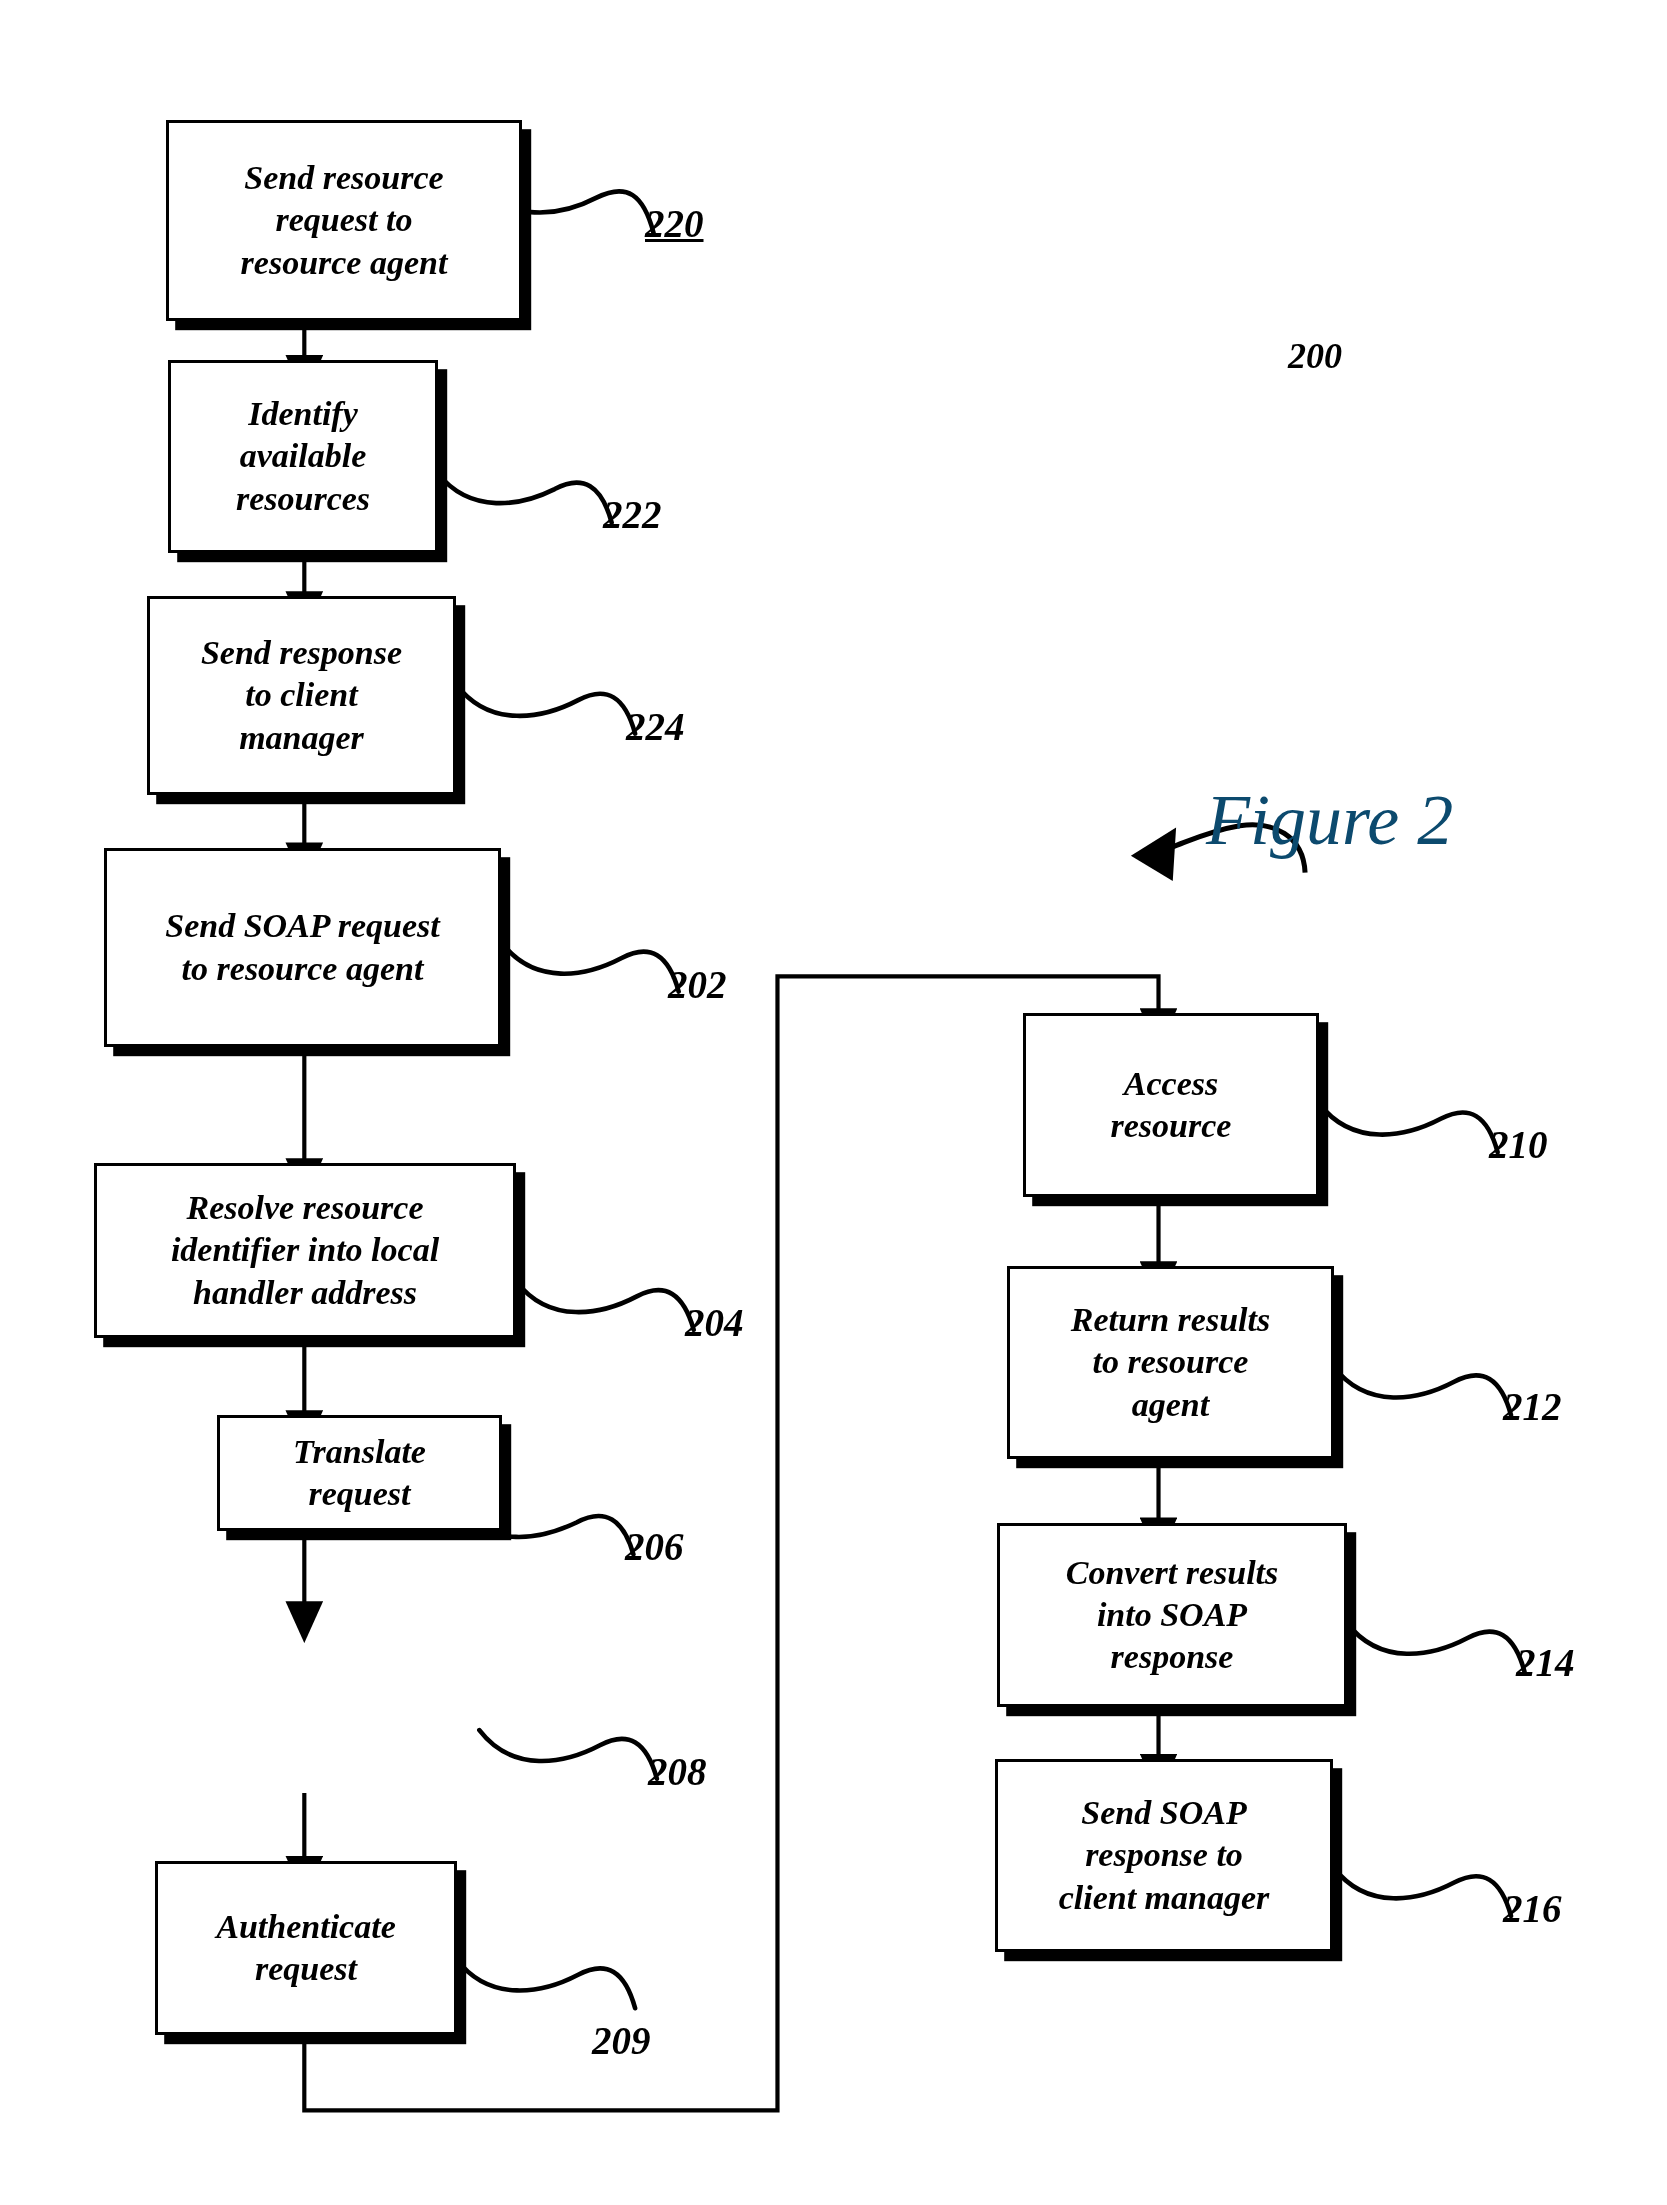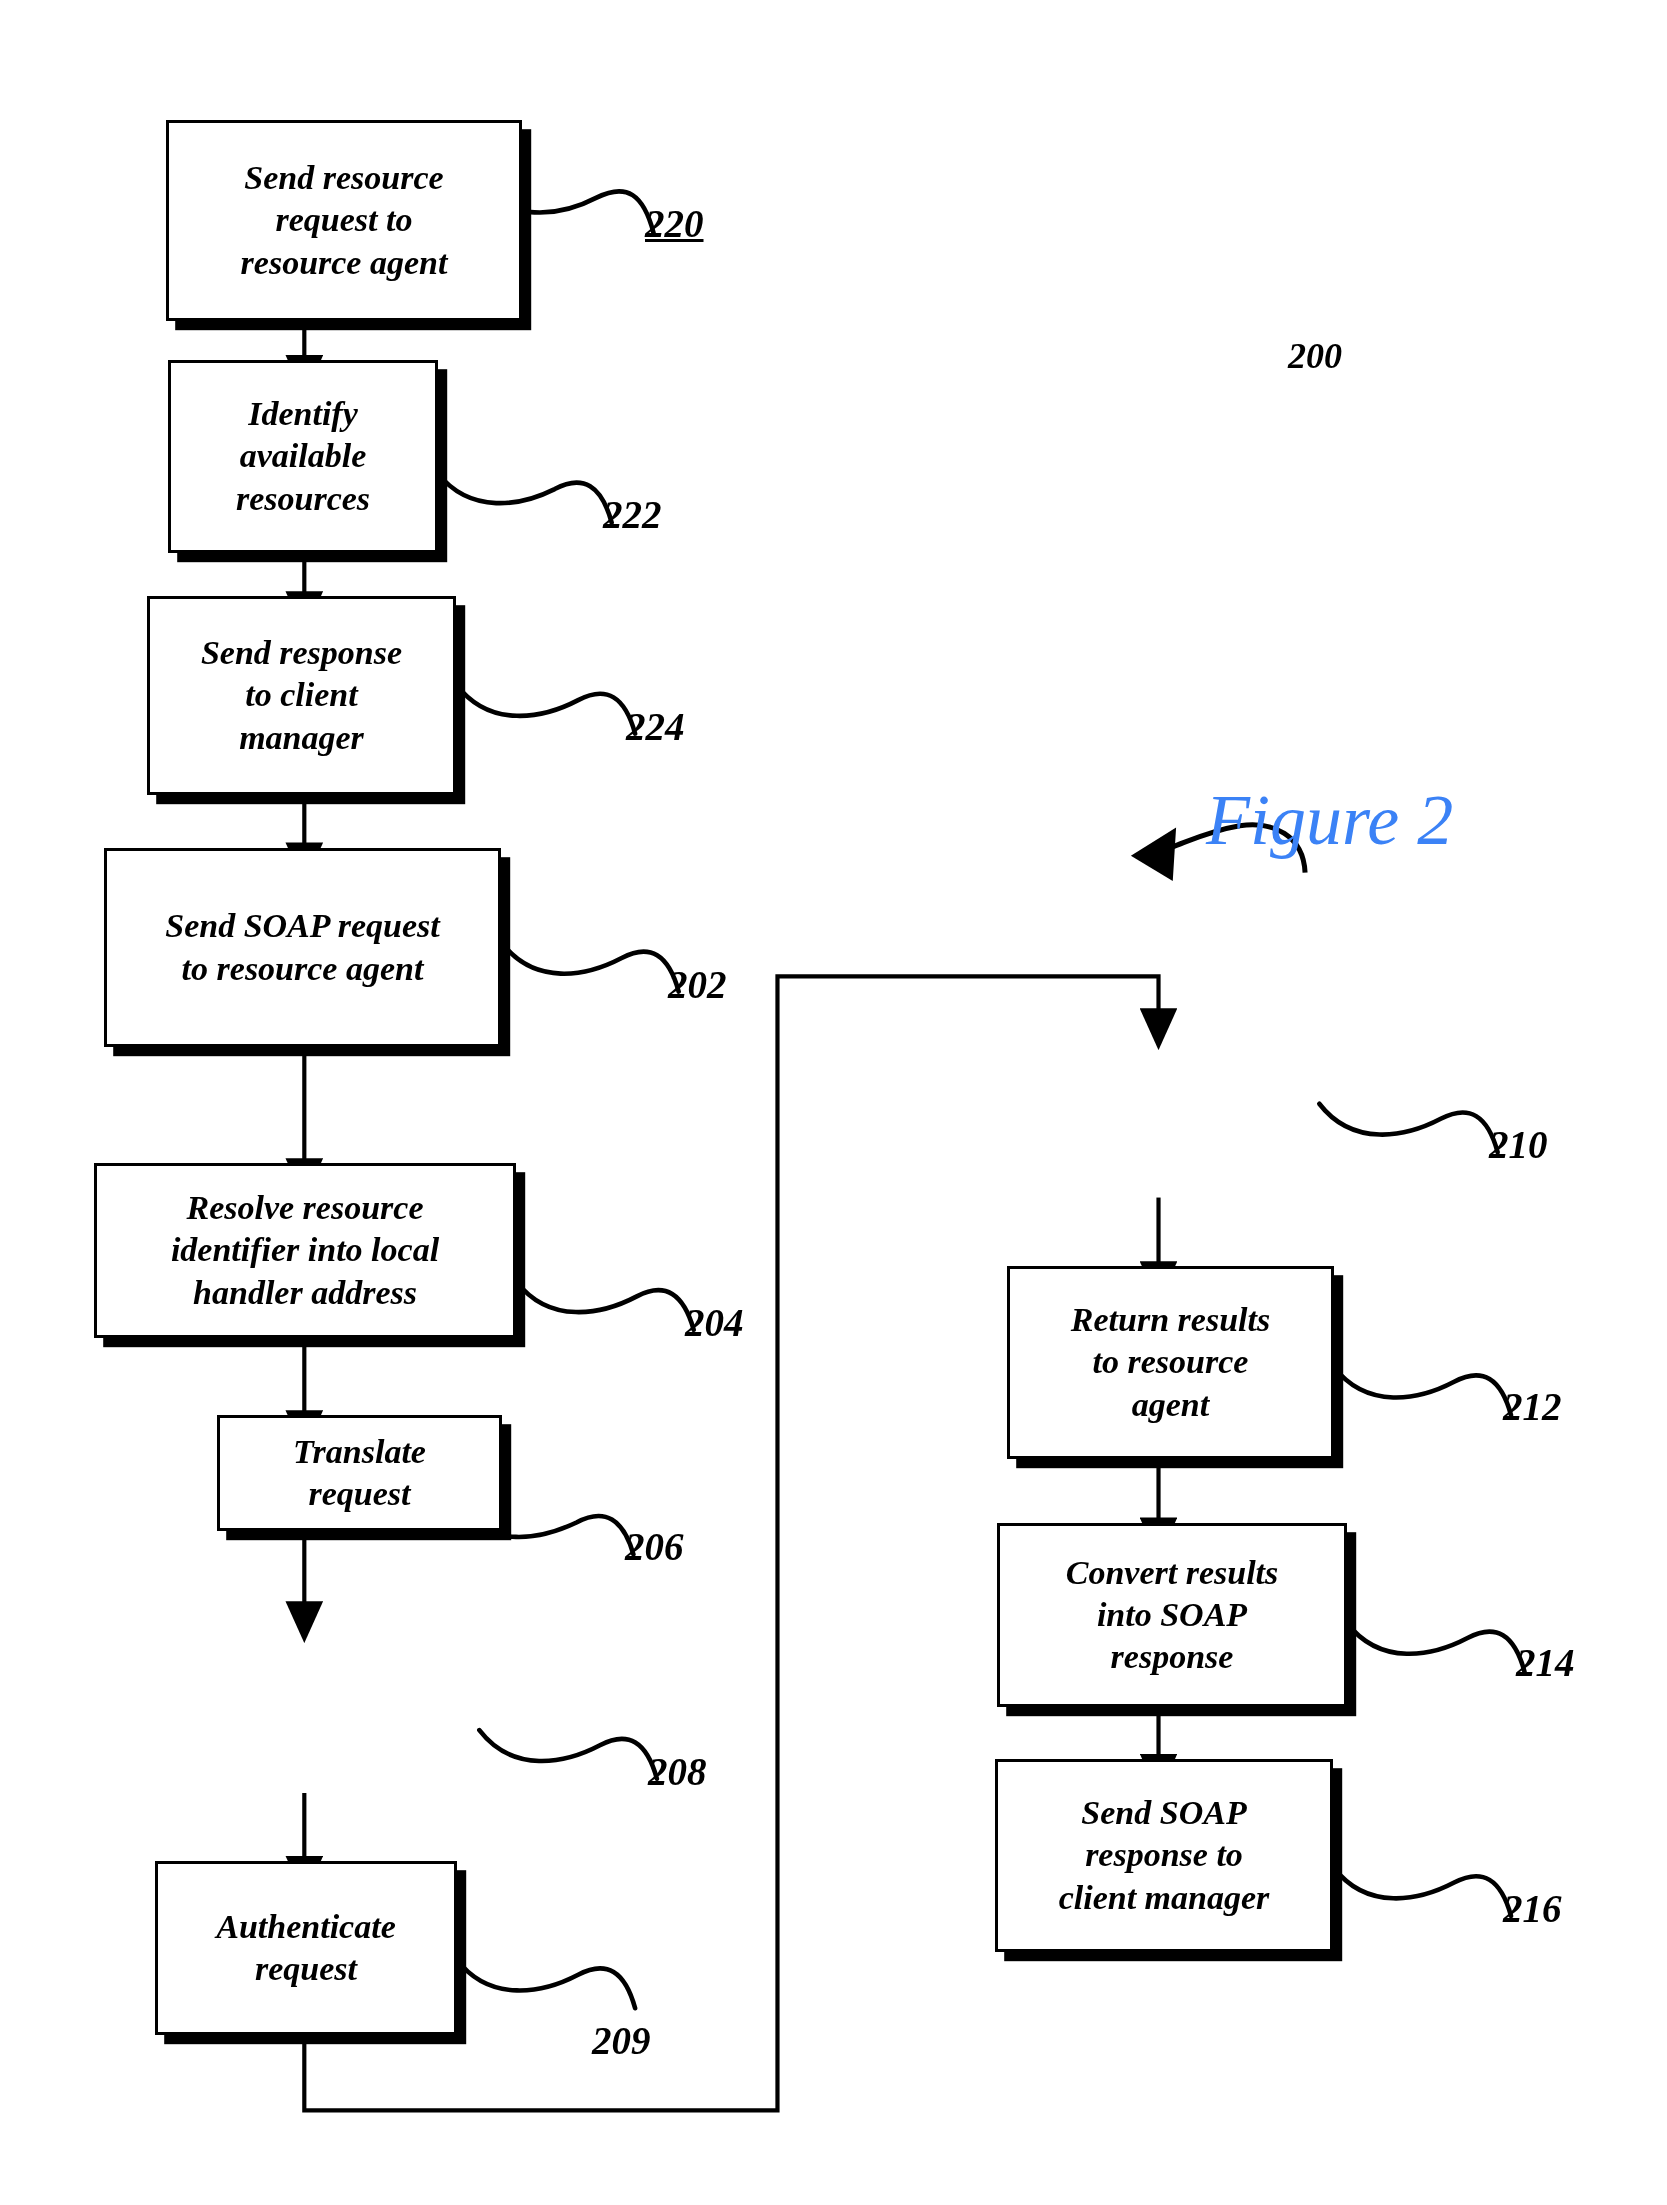--- a/index.html
+++ b/index.html
@@ -54,21 +54,21 @@
     color: #000000;
     white-space: nowrap;
     z-index: 4;
   }
   
   .fig-title {
     position: absolute;
     font-family: "Liberation Serif", "DejaVu Serif", serif;
     font-style: italic;
     font-size: 72px;
-    color: #3b82f6;
+    color: #0c4a6e;
     white-space: nowrap;
     z-index: 4;
   }
 </style>
 </head>
 <body>
 
 <div id="page">
 
   <svg id="wires" viewBox="0 0 1991 2633">
@@ -149,20 +149,24 @@
     <span class="label">Translate
 request</span>
   </div>
 
 
   <div class="node" style="left:155px; top:1861px; width:302px; height:174px;">
     <span class="label">Authenticate
 request</span>
   </div>
 
+  <div class="node" style="left:1023px; top:1013px; width:296px; height:184px;">
+    <span class="label">Access
+resource</span>
+  </div>
 
   <div class="node" style="left:1007px; top:1266px; width:327px; height:193px;">
     <span class="label">Return results
 to resource
 agent</span>
   </div>
 
   <div class="node" style="left:997px; top:1523px; width:350px; height:184px;">
     <span class="label">Convert results
 into SOAP

